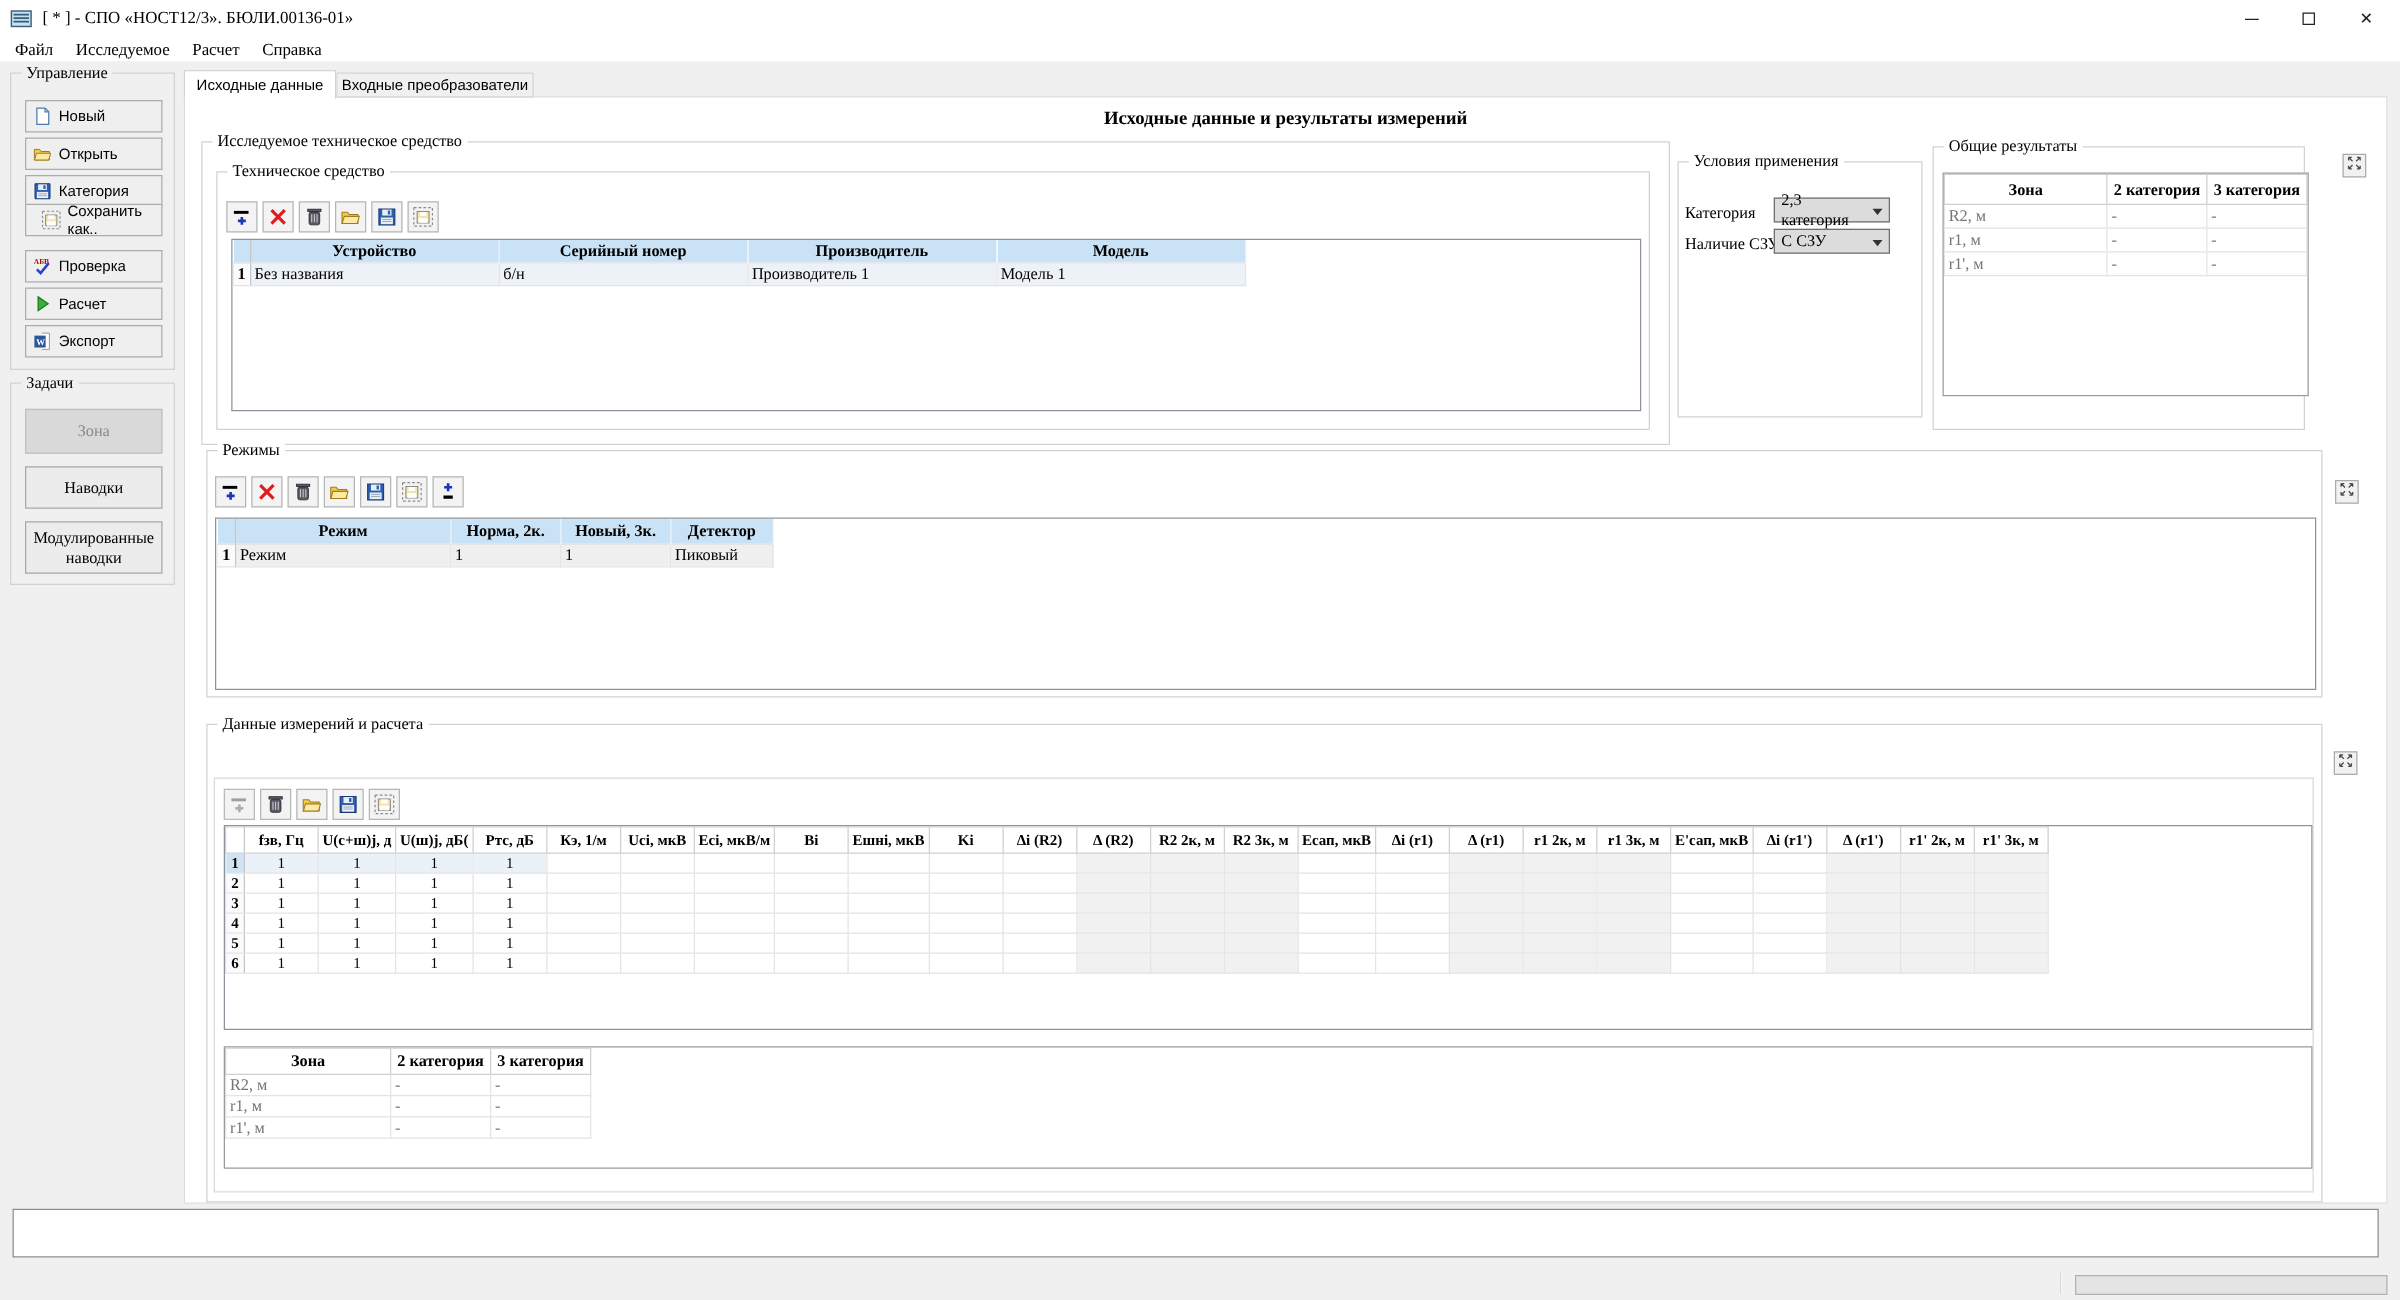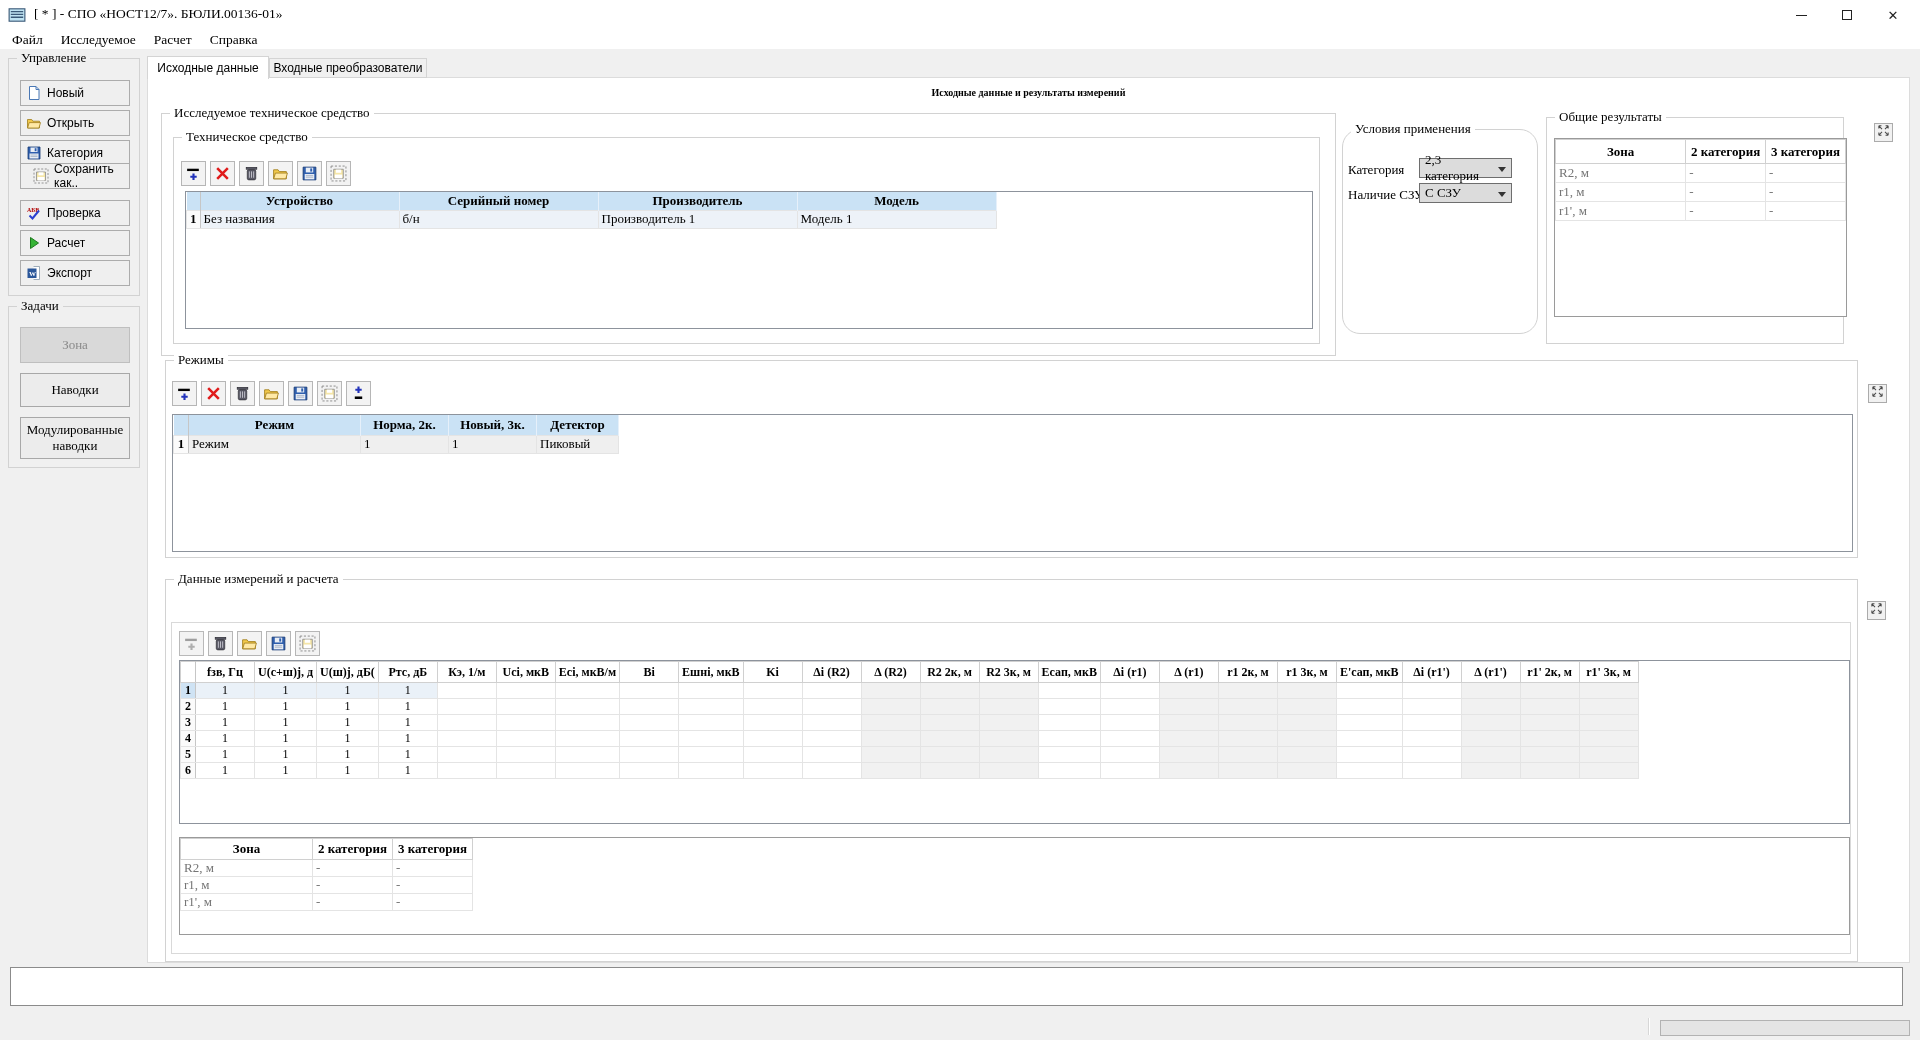--- a/index.html
+++ b/index.html
@@ -32,21 +32,21 @@
   .task-btn.disabled { background:#d9d9d9; border-color:#bfbfbf; color:#8a8a8a; }
 
   
   .tabstrip { position:absolute; }
   .tab { position:absolute; display:flex; align-items:center; justify-content:center; font-family:"Liberation Sans",sans-serif; font-size:12px; white-space:nowrap; }
   .tab-active { background:#ffffff; border:1px solid #d4d4d4; border-bottom:none; z-index:3; }
   .tab-inactive { background:#f0f0f0; border:1px solid #d4d4d4; z-index:1; }
 
   
   #main-panel { position:absolute; left:147px; top:77px; width:1763px; height:886px; background:#ffffff; border:1px solid #dcdcdc; }
-  #main-title { position:absolute; left:0; top:9px; width:100%; text-align:center; font-weight:bold; font-size:10px; }
+  #main-title { position:absolute; left:0; top:9px; width:100%; text-align:center; font-weight:bold; font-size:15px; }
 
   
   .toolbar { position:absolute; display:flex; gap:4px; }
   .tbtn { width:25px; height:25px; border:1px solid #b6b6b6; background:#f3f3f3; display:flex; align-items:center; justify-content:center; }
   .tbtn svg { width:17px; height:17px; }
   .tbtn.disabled { opacity:.95; }
 
   
   .grid-box { position:absolute; background:#ffffff; border:1px solid #8d939c; overflow:hidden; }
   table.grid { border-collapse:collapse; table-layout:fixed; font-size:13px; }
@@ -73,21 +73,21 @@
   #progress-box { position:absolute; left:1660px; top:1020px; width:250px; height:16px; background:#e4e4e4; border:1px solid #b2b2b2; }
 </style>
 </head>
 <body>
 
 <div id="titlebar">
   <span id="app-icon"><svg viewBox="0 0 16 16">
         <rect x="1" y="2.5" width="14" height="11" fill="#bfe3f2" stroke="#3b5a78"></rect>
         <path d="M2.5 5h11M2.5 7.5h11M2.5 10h11" stroke="#3b5a78" stroke-width="1.2"></path>
       </svg></span>
-  <span id="win-title">[ * ] - СПО «НОСТ12/7». БЮЛИ.00136-01»</span>
+  <span id="win-title">[ * ] - СПО «НОСТ12/3». БЮЛИ.00136-01»</span>
   <div id="win-controls">
     <div class="win-btn">
         <span class="glyph-min"></span>
       </div>
     <div class="win-btn">
         <span class="glyph-max"></span>
       </div>
     <div class="win-btn">
         <span class="glyph-close">✕</span>
       </div>
@@ -286,21 +286,21 @@
             <td class="numcell">1</td>
             <td style="text-align: left; background: rgb(237, 242, 248);">Без названия</td>
             <td style="text-align: left; background: rgb(237, 242, 248);">б/н</td>
             <td style="text-align: left; background: rgb(237, 242, 248);">Производитель 1</td>
             <td style="text-align: left; background: rgb(237, 242, 248);">Модель 1</td>
           </tr>
         </tbody>
       </table>
     </div>
 
-  <div class="groupbox on-white" style="left:1194px;top:51px;width:196px;height:205px;border-radius:18px;">
+  <div class="groupbox on-white" style="left:1194px;top:51px;width:196px;height:205px;">
     <span class="gb-title gb-white">Условия применения</span>
   </div>
   <span class="cond-label" style="left:1200px;top:84px;">Категория</span>
   <div class="dropdown" style="left:1271px;top:80px;width:93px;">
     <span>2,3 категория</span>
     <span class="dd-arrow"></span>
   </div>
   <span class="cond-label" style="left:1200px;top:109px;">Наличие СЗУ</span>
   <div class="dropdown" style="left:1271px;top:105px;width:93px;">
     <span>С СЗУ</span>

